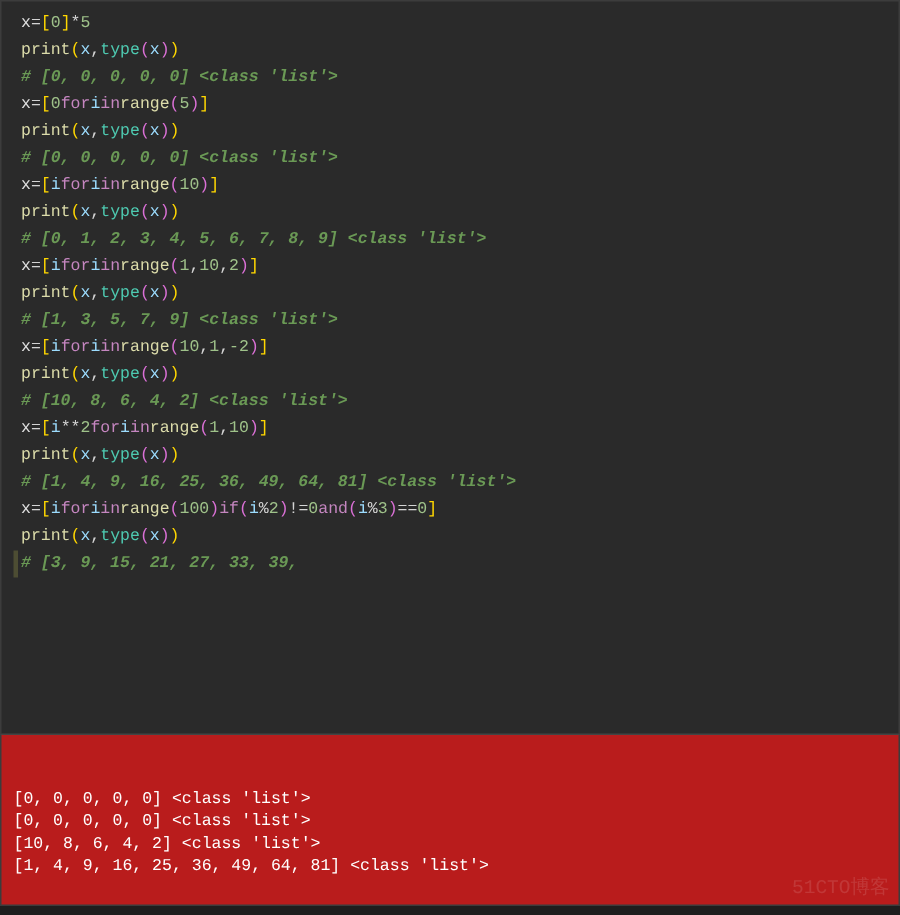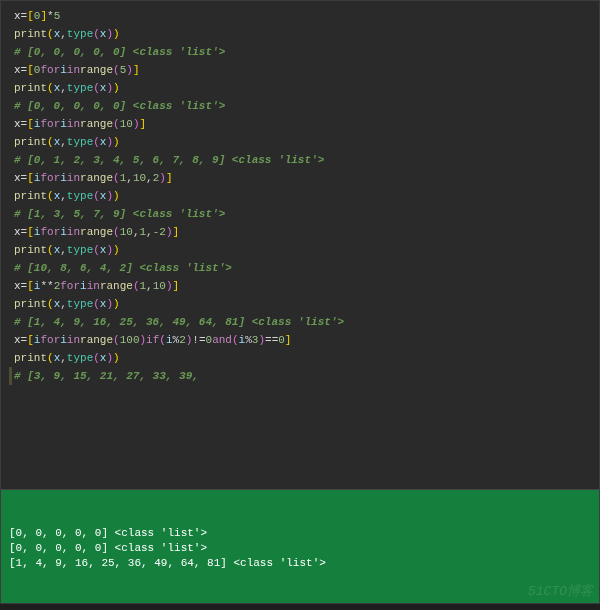--- a/index.html
+++ b/index.html
@@ -42,41 +42,40 @@
   .token-op    { color: #d4d4d4; }
   .token-brk   { color: #ffd700; } 
   .token-brk2  { color: #da70d6; } 
   .token-num   { color: #9fc28a; }
   .token-kw    { color: #c586c0; } 
   .token-name  { color: #9cdcfe; }
   .token-func  { color: #4ec9b0; }
   .token-call  { color: #dcdcaa; font-family: Liberation Mono, monospace; }
   .token-comment { color: #6a9955; font-style: italic; font-weight: bold; }
   .output {
-    background: #15803d;
+    background: #b91c1c;
     color: #ffffff;
     padding: 6px 8px 12px 8px;
     border: 1px solid #3c3c3c;
     border-top: none;
     white-space: pre;
     line-height: 15px;
     box-sizing: border-box;
     height: 114px;
     position: relative;
   }
   .watermark {
     position: absolute;
     right: 6px;
     bottom: 4px;
     color: rgba(255,255,255,0.12);
     font-size: 13px;
-    font-style: italic;
     pointer-events: none;
   }
 </style>
 </head>
 <body>
 
 <div class="editor" id="editor"><div class="gutter-line"><span class="bar"></span><span class="token-var">x</span> <span class="token-op">=</span> <span class="token-brk">[</span><span class="token-num">0</span><span class="token-brk">]</span> <span class="token-op">*</span> <span class="token-num">5</span></div><div class="gutter-line"><span class="bar"></span><span class="token-call">print</span><span class="token-brk">(</span><span class="token-name">x</span><span class="token-op">,</span> <span class="token-func">type</span><span class="token-brk2">(</span><span class="token-name">x</span><span class="token-brk2">)</span><span class="token-brk">)</span></div><div class="gutter-line"><span class="bar"></span><span class="token-comment"># [0, 0, 0, 0, 0] &lt;class 'list'&gt;</span></div><div class="gutter-line"><span class="bar"></span> </div><div class="gutter-line"><span class="bar"></span><span class="token-var">x</span> <span class="token-op">=</span> <span class="token-brk">[</span><span class="token-num">0</span> <span class="token-kw">for</span> <span class="token-name">i</span> <span class="token-kw">in</span> <span class="token-call">range</span><span class="token-brk2">(</span><span class="token-num">5</span><span class="token-brk2">)</span><span class="token-brk">]</span></div><div class="gutter-line"><span class="bar"></span><span class="token-call">print</span><span class="token-brk">(</span><span class="token-name">x</span><span class="token-op">,</span> <span class="token-func">type</span><span class="token-brk2">(</span><span class="token-name">x</span><span class="token-brk2">)</span><span class="token-brk">)</span></div><div class="gutter-line"><span class="bar"></span><span class="token-comment"># [0, 0, 0, 0, 0] &lt;class 'list'&gt;</span></div><div class="gutter-line"><span class="bar"></span> </div><div class="gutter-line"><span class="bar"></span><span class="token-var">x</span> <span class="token-op">=</span> <span class="token-brk">[</span><span class="token-name">i</span> <span class="token-kw">for</span> <span class="token-name">i</span> <span class="token-kw">in</span> <span class="token-call">range</span><span class="token-brk2">(</span><span class="token-num">10</span><span class="token-brk2">)</span><span class="token-brk">]</span></div><div class="gutter-line"><span class="bar"></span><span class="token-call">print</span><span class="token-brk">(</span><span class="token-name">x</span><span class="token-op">,</span> <span class="token-func">type</span><span class="token-brk2">(</span><span class="token-name">x</span><span class="token-brk2">)</span><span class="token-brk">)</span></div><div class="gutter-line"><span class="bar"></span><span class="token-comment"># [0, 1, 2, 3, 4, 5, 6, 7, 8, 9] &lt;class 'list'&gt;</span></div><div class="gutter-line"><span class="bar"></span> </div><div class="gutter-line"><span class="bar"></span><span class="token-var">x</span> <span class="token-op">=</span> <span class="token-brk">[</span><span class="token-name">i</span> <span class="token-kw">for</span> <span class="token-name">i</span> <span class="token-kw">in</span> <span class="token-call">range</span><span class="token-brk2">(</span><span class="token-num">1</span><span class="token-op">,</span> <span class="token-num">10</span><span class="token-op">,</span> <span class="token-num">2</span><span class="token-brk2">)</span><span class="token-brk">]</span></div><div class="gutter-line"><span class="bar"></span><span class="token-call">print</span><span class="token-brk">(</span><span class="token-name">x</span><span class="token-op">,</span> <span class="token-func">type</span><span class="token-brk2">(</span><span class="token-name">x</span><span class="token-brk2">)</span><span class="token-brk">)</span></div><div class="gutter-line"><span class="bar"></span><span class="token-comment"># [1, 3, 5, 7, 9] &lt;class 'list'&gt;</span></div><div class="gutter-line"><span class="bar"></span> </div><div class="gutter-line"><span class="bar"></span><span class="token-var">x</span> <span class="token-op">=</span> <span class="token-brk">[</span><span class="token-name">i</span> <span class="token-kw">for</span> <span class="token-name">i</span> <span class="token-kw">in</span> <span class="token-call">range</span><span class="token-brk2">(</span><span class="token-num">10</span><span class="token-op">,</span> <span class="token-num">1</span><span class="token-op">,</span> <span class="token-num">-2</span><span class="token-brk2">)</span><span class="token-brk">]</span></div><div class="gutter-line"><span class="bar"></span><span class="token-call">print</span><span class="token-brk">(</span><span class="token-name">x</span><span class="token-op">,</span> <span class="token-func">type</span><span class="token-brk2">(</span><span class="token-name">x</span><span class="token-brk2">)</span><span class="token-brk">)</span></div><div class="gutter-line"><span class="bar"></span><span class="token-comment"># [10, 8, 6, 4, 2] &lt;class 'list'&gt;</span></div><div class="gutter-line"><span class="bar"></span> </div><div class="gutter-line"><span class="bar"></span><span class="token-var">x</span> <span class="token-op">=</span> <span class="token-brk">[</span><span class="token-name">i</span> <span class="token-op">**</span> <span class="token-num">2</span> <span class="token-kw">for</span> <span class="token-name">i</span> <span class="token-kw">in</span> <span class="token-call">range</span><span class="token-brk2">(</span><span class="token-num">1</span><span class="token-op">,</span> <span class="token-num">10</span><span class="token-brk2">)</span><span class="token-brk">]</span></div><div class="gutter-line"><span class="bar"></span><span class="token-call">print</span><span class="token-brk">(</span><span class="token-name">x</span><span class="token-op">,</span> <span class="token-func">type</span><span class="token-brk2">(</span><span class="token-name">x</span><span class="token-brk2">)</span><span class="token-brk">)</span></div><div class="gutter-line"><span class="bar"></span><span class="token-comment"># [1, 4, 9, 16, 25, 36, 49, 64, 81] &lt;class 'list'&gt;</span></div><div class="gutter-line"><span class="bar"></span> </div><div class="gutter-line"><span class="bar"></span><span class="token-var">x</span> <span class="token-op">=</span> <span class="token-brk">[</span><span class="token-name">i</span> <span class="token-kw">for</span> <span class="token-name">i</span> <span class="token-kw">in</span> <span class="token-call">range</span><span class="token-brk2">(</span><span class="token-num">100</span><span class="token-brk2">)</span> <span class="token-kw">if</span> <span class="token-brk2">(</span><span class="token-name">i</span> <span class="token-op">%</span> <span class="token-num">2</span><span class="token-brk2">)</span> <span class="token-op">!=</span> <span class="token-num">0</span> <span class="token-kw">and</span> <span class="token-brk2">(</span><span class="token-name">i</span> <span class="token-op">%</span> <span class="token-num">3</span><span class="token-brk2">)</span> <span class="token-op">==</span> <span class="token-num">0</span><span class="token-brk">]</span></div><div class="gutter-line"><span class="bar"></span><span class="token-call">print</span><span class="token-brk">(</span><span class="token-name">x</span><span class="token-op">,</span> <span class="token-func">type</span><span class="token-brk2">(</span><span class="token-name">x</span><span class="token-brk2">)</span><span class="token-brk">)</span></div><div class="gutter-line"><span class="bar"></span> </div><div class="gutter-line cursor"><span class="bar"></span><span class="token-comment"># [3, 9, 15, 21, 27, 33, 39,</span></div></div>
 <div class="output">
-  <div id="output-lines"><div>[0, 0, 0, 0, 0] &lt;class 'list'&gt;</div><div>[0, 0, 0, 0, 0] &lt;class 'list'&gt;</div><div>[1, 4, 9, 16, 25, 36, 49, 64, 81] &lt;class 'list'&gt;</div></div>
+  <div id="output-lines"><div>[0, 0, 0, 0, 0] &lt;class 'list'&gt;</div><div>[0, 0, 0, 0, 0] &lt;class 'list'&gt;</div><div>[10, 8, 6, 4, 2] &lt;class 'list'&gt;</div><div>[1, 4, 9, 16, 25, 36, 49, 64, 81] &lt;class 'list'&gt;</div></div>
   <div class="watermark">51CTO博客</div>
 </div>
 
 </body></html>

